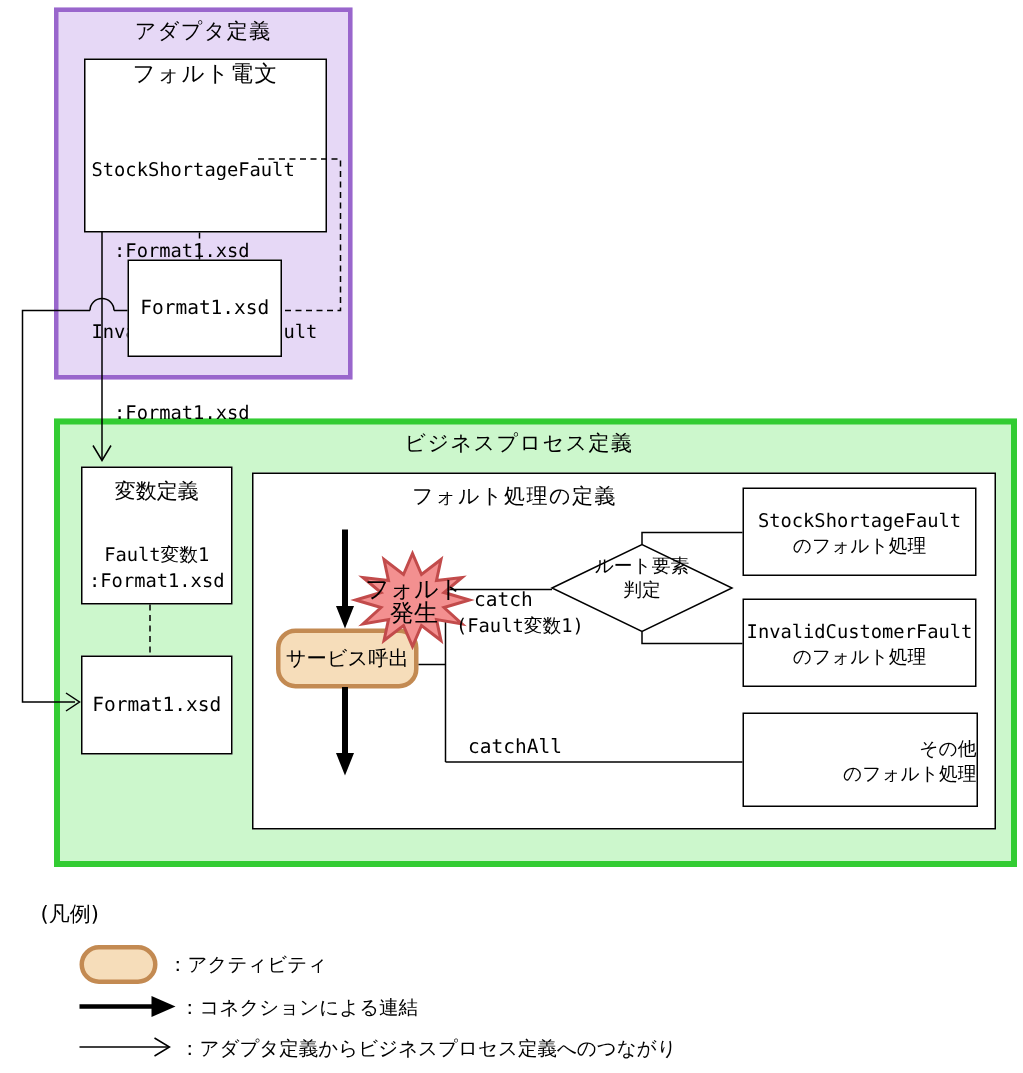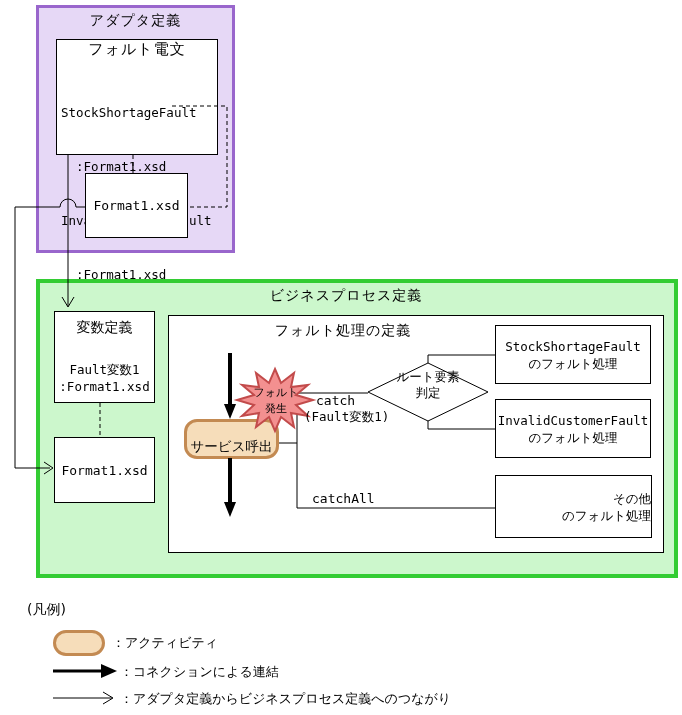--- a/index.html
+++ b/index.html
@@ -29,29 +29,29 @@
   .box-format-b{left:54px;top:437px;width:101px;height:66px;display:flex;align-items:center;justify-content:center;font-size:13px;}
   .box-inner{left:168px;top:315px;width:496px;height:238px;}
   .t-inner{left:253px;top:322px;width:180px;text-align:center;font-size:14px;z-index:3;letter-spacing:1px;}
   .handler{display:flex;flex-direction:column;align-items:center;justify-content:center;
     font-size:12.5px;line-height:17px;text-align:center;}
   .box-h1{left:495px;top:325px;width:156px;height:59px;}
   .box-h2{left:495px;top:399px;width:156px;height:59px;}
   .box-h3{left:495px;top:475px;width:157px;height:63px;align-items:flex-end;}
   
   .activity{left:184px;top:419px;width:95px;height:40px;background:var(--activity-fill);
-    border:3px solid var(--activity-border);border-radius:13px;display:flex;align-items:flex-end;
+    border:3px solid var(--activity-border);border-radius:13px;display:flex;align-items:center;
     justify-content:center;font-size:13.5px;z-index:3;}
   
   .lbl{z-index:6;font-size:13px;}
   .lbl-catch{left:316px;top:393px;}
   .lbl-catchvar{left:304px;top:409px;font-size:12.5px;}
   .lbl-catchall{left:312px;top:491px;}
   .diamond-text{left:368px;top:369px;width:120px;text-align:center;font-size:12.5px;line-height:16px;z-index:6;}
-  .burst-text{left:237px;top:385px;width:78px;text-align:center;font-size:11px;line-height:16px;z-index:6;}
+  .burst-text{left:237px;top:385px;width:78px;text-align:center;font-size:16px;line-height:16px;z-index:6;}
   
   .legend-title{left:27px;top:601px;font-size:14px;z-index:2;}
   .legend-capsule{left:53px;top:630px;width:52px;height:26px;background:var(--activity-fill);
     border:3px solid var(--activity-border);border-radius:13px;z-index:2;}
   .legend-lbl{font-size:13px;z-index:2;}
   .lg1{left:112px;top:634px;}
   .lg2{left:120px;top:663px;}
   .lg3{left:120px;top:690px;}
   
   .overlay{position:absolute;left:0;top:0;z-index:5;pointer-events:none;}

